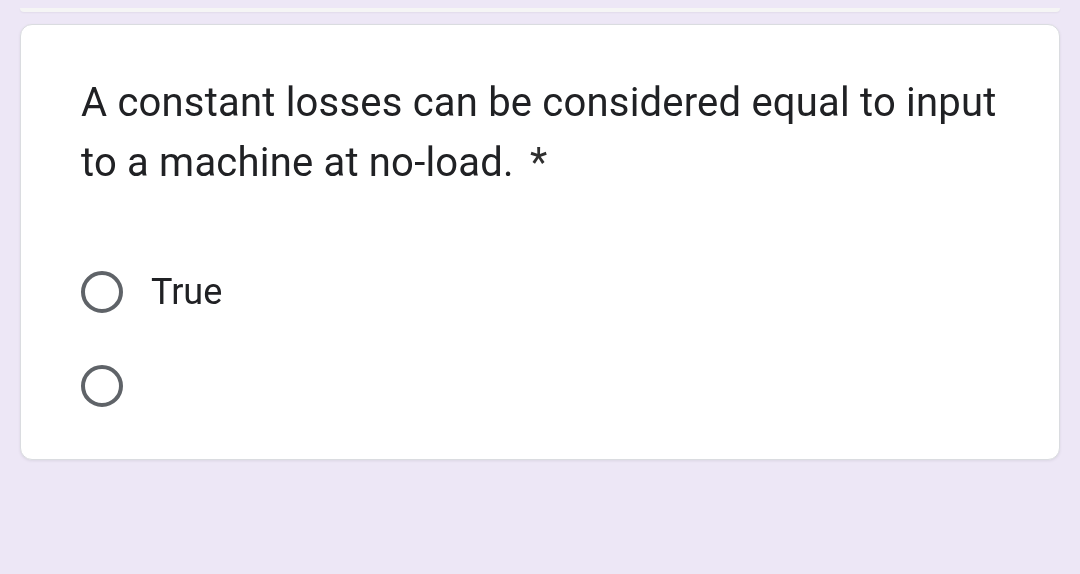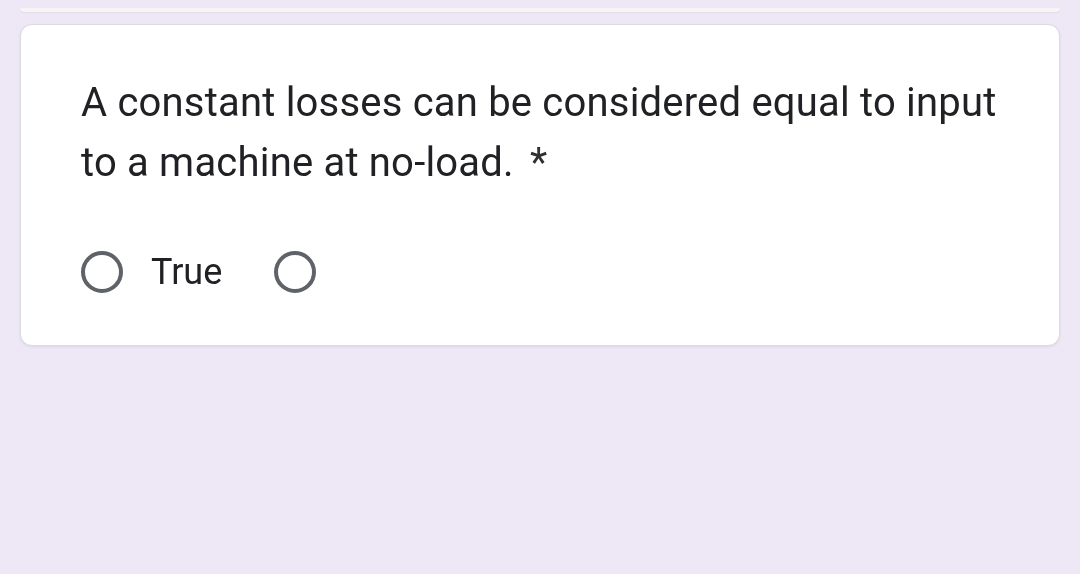--- a/index.html
+++ b/index.html
@@ -25,31 +25,31 @@
       background-color: #ffffff;
       border-radius: 12px;
       padding: 48px 60px 52px 60px;
       box-shadow: 0 1px 3px rgba(0,0,0,0.08);
       border: 1px solid #dadce0;
     }
     .question-text {
       font-size: 40px;
       color: #202124;
       line-height: 1.5;
-      margin-bottom: 58px;
+      margin-bottom: 78px;
       font-weight: 400;
       letter-spacing: 0.2px;
     }
     .required-asterisk {
       color: #303030;
       margin-left: 6px;
     }
     .options {
       display: flex;
-      flex-direction: row;
+      flex-direction: column;
       gap: 52px;
     }
     .option-row {
       display: flex;
       align-items: center;
       gap: 28px;
       cursor: pointer;
     }
     .radio-circle {
       width: 42px;

